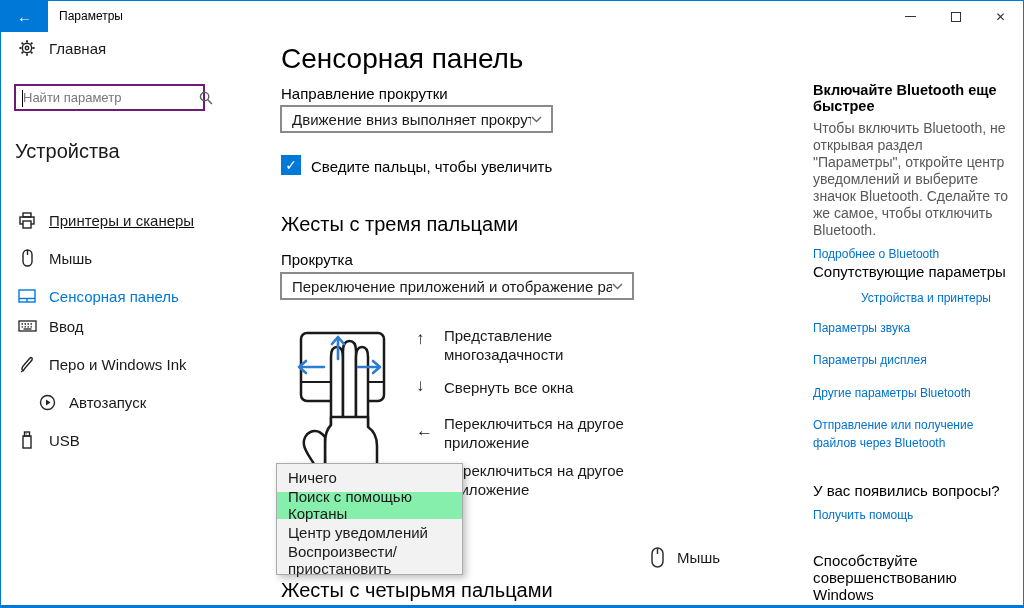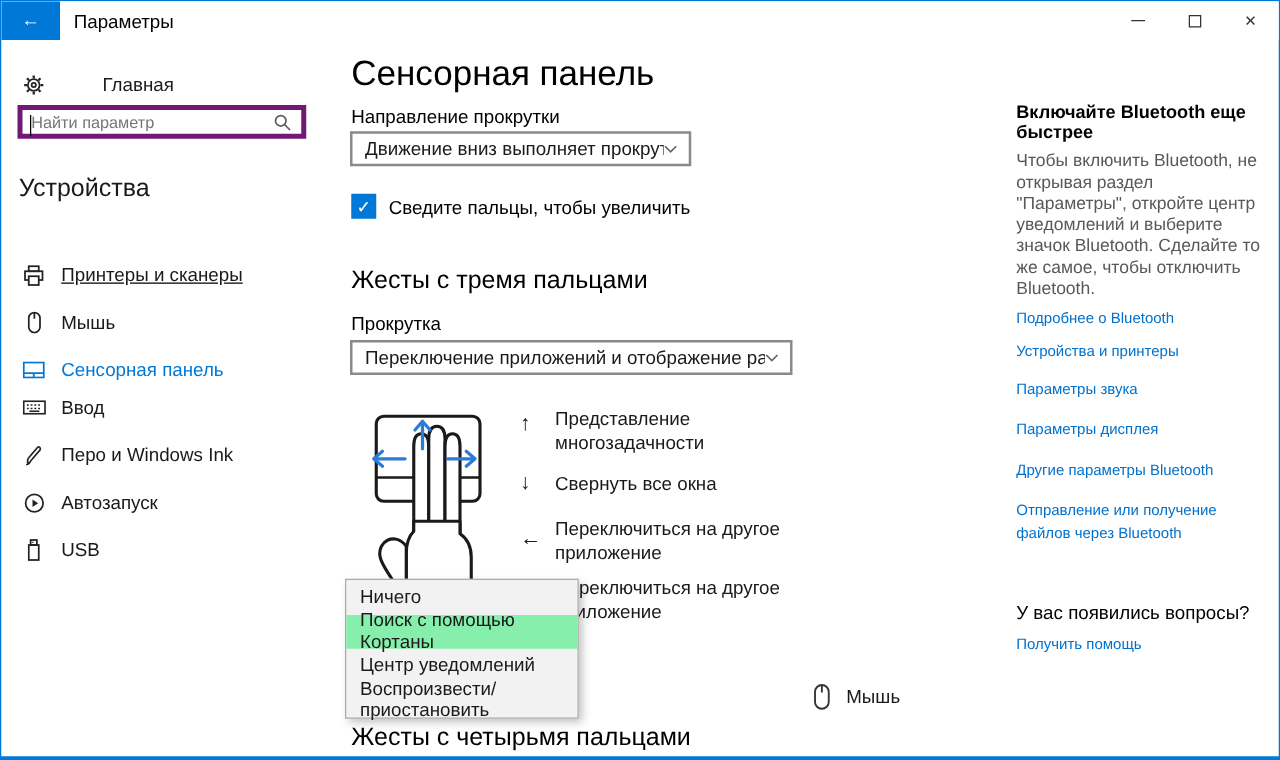--- a/index.html
+++ b/index.html
@@ -3,32 +3,32 @@
 <meta charset="utf-8">
 <style>
   * { margin:0; padding:0; box-sizing:border-box; font-family:"Liberation Sans","DejaVu Sans",sans-serif; }
   body { background:#888; }
   .window { position:relative; width:1024px; height:608px; background:#fff; overflow:hidden;
             border:1px solid #0078d7; border-bottom:3px solid #0078d7; }
   
   .titlebar { position:absolute; left:0; top:0; width:100%; height:31px; background:#fff; }
   .back-btn { position:absolute; left:0; top:0; width:47px; height:31px; background:#0078d7; color:#fff;
               display:flex; align-items:center; justify-content:center; font-size:15px; cursor:default; }
-  .tb-title { position:absolute; left:58px; top:8px; font-size:15px; color:#000; }
+  .tb-title { position:absolute; left:58px; top:8px; font-size:12px; color:#000; }
   .win-controls { position:absolute; right:0; top:0; height:31px; display:flex; }
   .win-btn { width:45px; height:31px; display:flex; align-items:center; justify-content:center; color:#333; font-size:12px; }
   .max-box { width:10px; height:10px; border:1px solid #333; display:inline-block; }
   .min-line { width:11px; height:0; border-top:1px solid #333; display:inline-block; }
   
   .side-row { position:absolute; left:0; width:260px; height:30px; display:flex; align-items:center; }
   .side-row .ic { width:20px; margin-left:16px; display:flex; justify-content:center; }
   .side-row .lbl { margin-left:12px; font-size:15px; color:#1a1a1a; white-space:nowrap; }
   .side-row.selected .lbl { color:#0078d7; }
   .section-hdr { position:absolute; left:14px; font-size:20px; color:#1a1a1a; }
-  .searchbox { position:absolute; left:13px; top:83px; width:231px; height:27px; border:4px solid #701a75;
+  .searchbox { position:absolute; left:13px; top:83px; width:191px; height:27px; border:2px solid #701a75;
                background:#fff; display:flex; align-items:center; }
   .searchbox input { flex:1; border:none; outline:none; font-size:13px; padding-left:7px; color:#000; background:transparent; }
   .searchbox input::placeholder { color:#767676; }
   .caret { position:absolute; left:6px; top:4px; width:1px; height:17px; background:#000; }
   .mag { margin-right:8px; }
   
   .h1 { position:absolute; left:280px; top:42px; font-size:28px; font-weight:300; color:#000; }
   .field-label { position:absolute; font-size:15px; color:#000; }
   .select { position:absolute; height:28px; border:2px solid #8a8a8a; background:#fff; display:flex;
             align-items:center; font-size:15px; color:#1a1a1a; padding-left:10px; }
@@ -71,21 +71,21 @@
         </div>
       <div class="win-btn">
           <span class="max-box"></span>
         </div>
       <div class="win-btn">
           <span>✕</span>
         </div>
     </div>
   </div>
 
-  <div class="side-row" style="top:52px;gap:33px;">
+  <div class="side-row" style="top:32px;">
     <span class="ic">
       <svg width="18" height="18" viewBox="0 0 20 20" fill="none" stroke="#222" stroke-width="1.6">
         <circle cx="10" cy="10" r="5.2"></circle>
           <circle cx="10" cy="10" r="1.9"></circle>
         <g stroke-width="2">
             <line x1="10" y1="1.5" x2="10" y2="4"></line>
             <line x1="10" y1="16" x2="10" y2="18.5"></line>
             <line x1="1.5" y1="10" x2="4" y2="10"></line>
             <line x1="16" y1="10" x2="18.5" y2="10"></line>
             <line x1="4" y1="4" x2="5.8" y2="5.8"></line>
@@ -159,21 +159,21 @@
   <div class="side-row" style="top:348px;">
     <span class="ic">
       <svg width="16" height="17" viewBox="0 0 16 17" fill="none" stroke="#222" stroke-width="1.4">
         <path d="M4,15 C2,13 3,11 5,9 L11,2 C12,1 14,2 13,4 L7,11 C5,13 5,14 4,15 Z"></path>
           <path d="M2,16 Q4,14.5 4,15" stroke-width="1.2"></path>
       </svg>
     </span>
     <span class="lbl">Перо и Windows Ink</span>
   </div>
 
-  <div class="side-row" style="top:386px;">
+  <div class="side-row" style="top:386px;padding-left:20px;">
     <span class="ic">
       <svg width="17" height="17" viewBox="0 0 17 17" fill="none" stroke="#222" stroke-width="1.4">
         <circle cx="8.5" cy="8.5" r="7"></circle>
           <path d="M7,5.5 L11.5,8.5 L7,11.5 Z" fill="#222" stroke="none"></path>
       </svg>
     </span>
     <span class="lbl">Автозапуск</span>
   </div>
 
   <div class="side-row" style="top:424px;">
@@ -268,26 +268,31 @@
     <div class="menu-item">Воспроизвести/приостановить</div>
   </div>
 
   <div class="rcol" style="top:81px;">
     <div class="r-head bold">Включайте Bluetooth еще быстрее</div>
     <div class="r-body">Чтобы включить Bluetooth, не открывая раздел "Параметры", откройте центр уведомлений и выберите значок Bluetooth. Сделайте то же самое, чтобы отключить Bluetooth.</div>
     <div style="margin-top:6px;"><span class="link">Подробнее о Bluetooth</span></div>
   </div>
 
   <div class="rcol" style="top:262px;">
-    <div style="margin-top:9px;"><span class="link">Устройства и принтеры</span></div>
+    <div class="r-head">Сопутствующие параметры</div>
+    <div style="margin-top:9px;margin-left:48px;"><span class="link">Устройства и принтеры</span></div>
     <div style="margin-top:12px;"><span class="link">Параметры звука</span></div>
     <div style="margin-top:14px;"><span class="link">Параметры дисплея</span></div>
     <div style="margin-top:15px;"><span class="link">Другие параметры Bluetooth</span></div>
     <div style="margin-top:14px;"><span class="link">Отправление или получение файлов через Bluetooth</span></div>
   </div>
 
   <div class="rcol" style="top:481px;">
     <div class="r-head">У вас появились вопросы?</div>
     <div style="margin-top:7px;"><span class="link">Получить помощь</span></div>
   </div>
 
+  <div class="rcol" style="top:551px;">
+    <div class="r-head">Способствуйте совершенствованию Windows</div>
+
+  </div>
 
 </div>
 
 </body></html>

